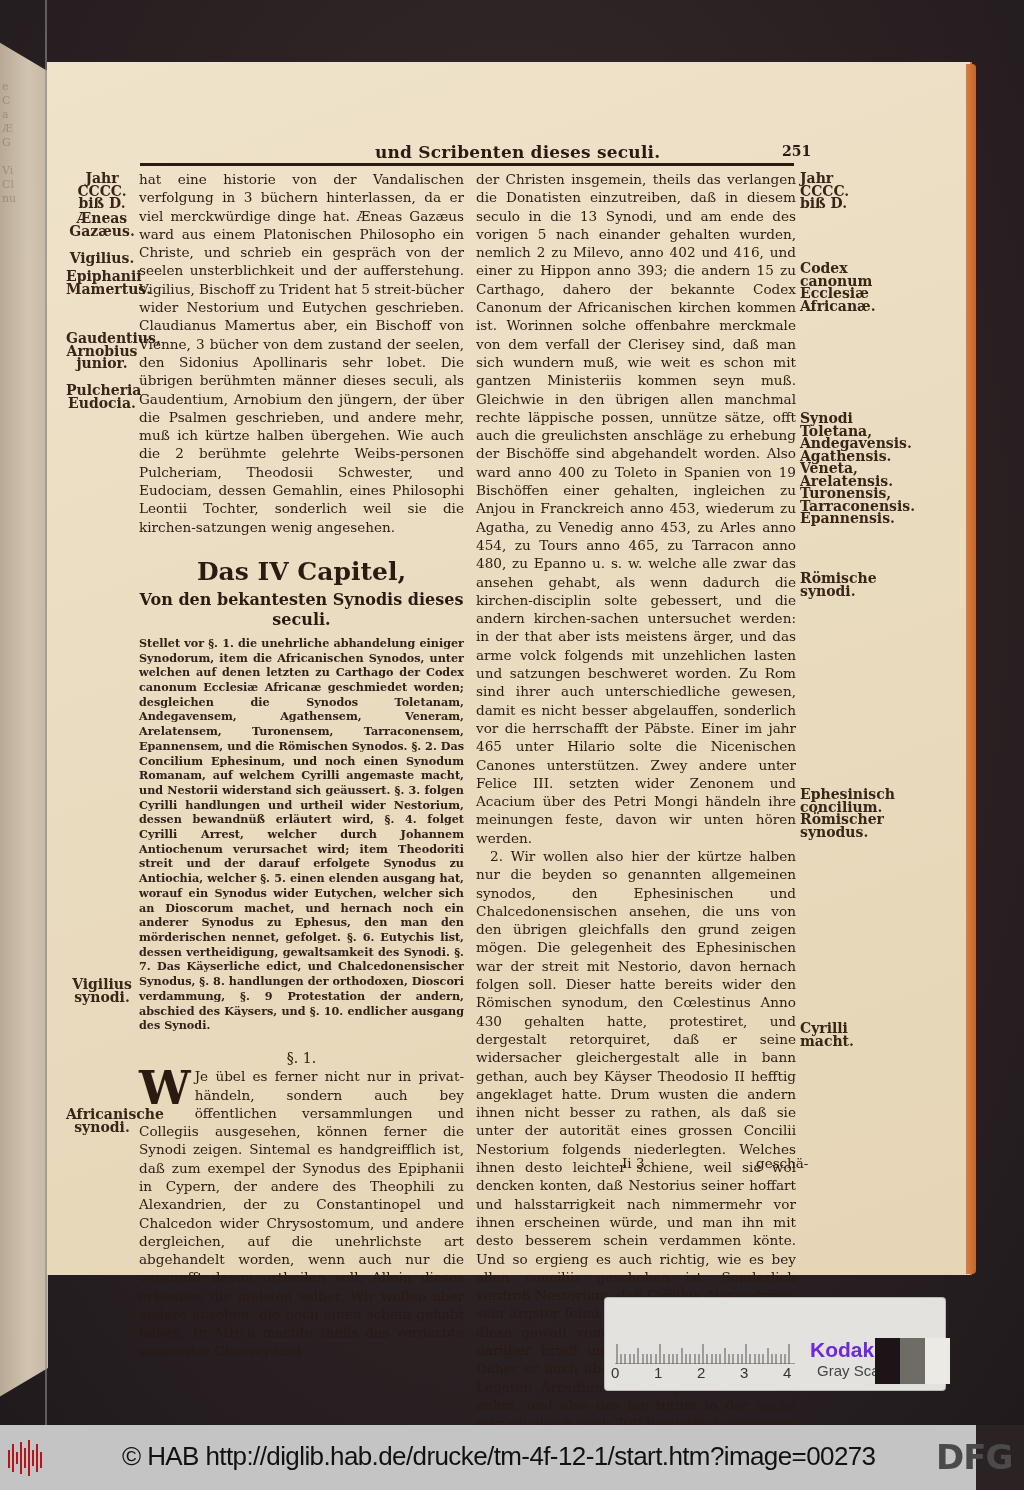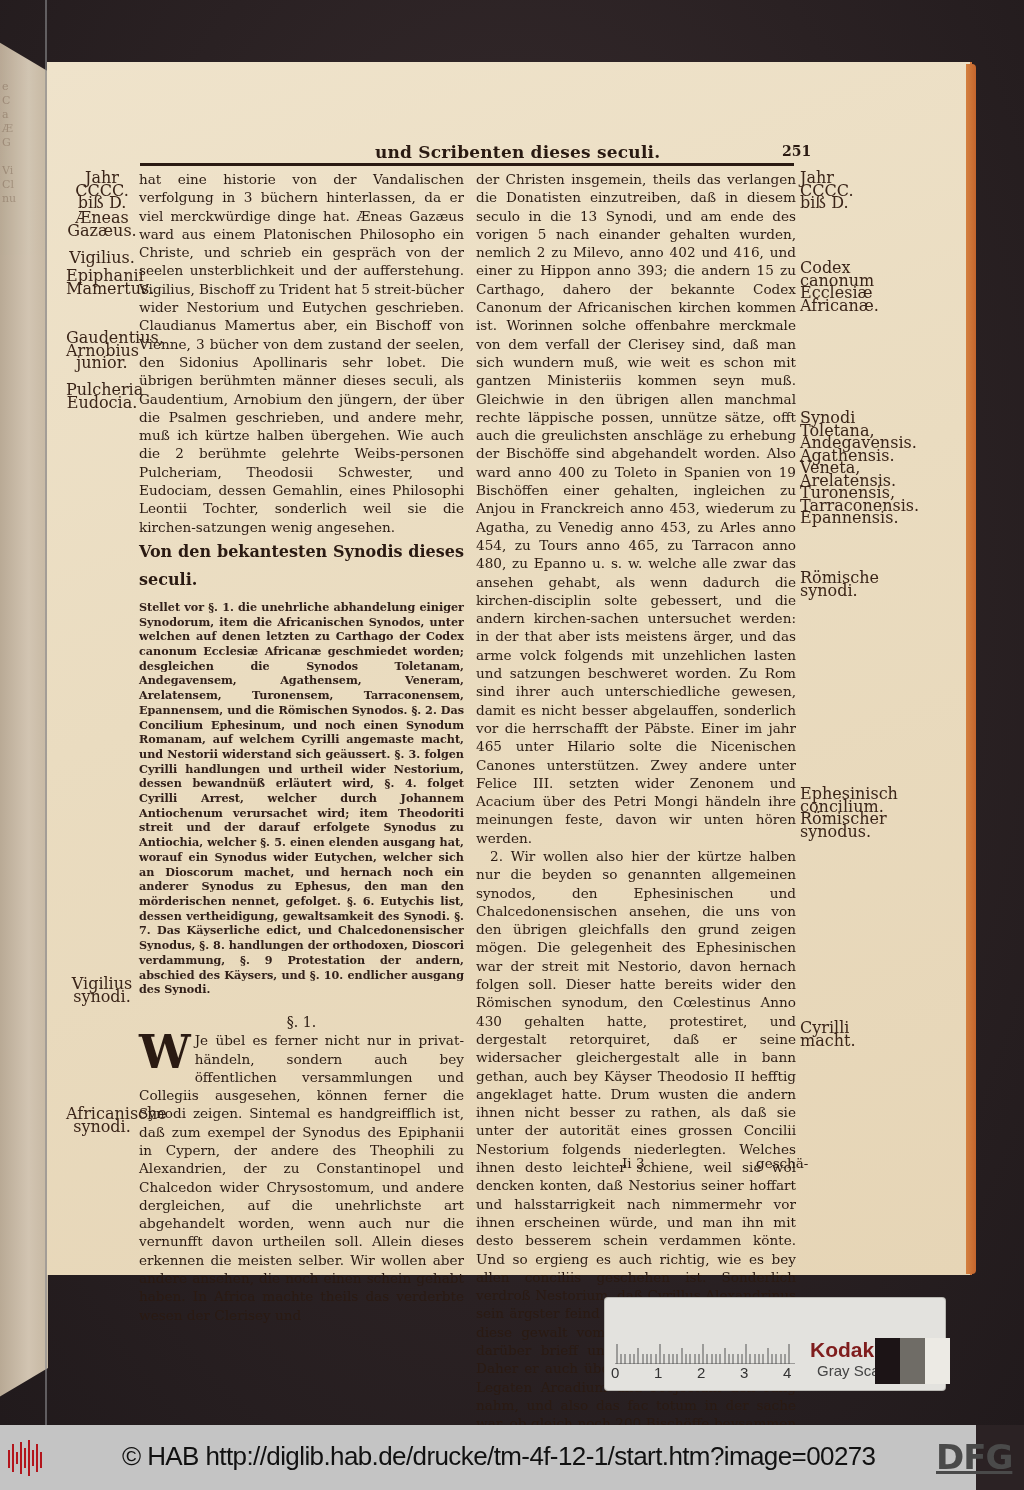--- a/index.html
+++ b/index.html
@@ -47,61 +47,61 @@
   }
   .head-rule {
     position: absolute; left: 140px; top: 163px; width: 654px; height: 3px; background: #2a1a12;
   }
   .col {
     position: absolute; font-size: 13.6px; line-height: 18.3px; text-align: justify;
   }
   .col-left { left: 139px; top: 170px; width: 325px; }
   .col-right { left: 476px; top: 170px; width: 320px; }
   .marg {
-    position: absolute; font-size: 16px; line-height: 12.5px; font-weight: normal; color: #3a2418;
+    position: absolute; font-size: 14px; line-height: 12.5px; font-weight: bold; color: #3a2418;
   }
   .marg-l { left: 66px; width: 72px; text-align: center; }
   .marg-r { left: 800px; width: 66px; }
   .footnote { font-size: 11.5px; line-height: 14.5px; padding-left: 22px; text-indent: -12px; margin-top: 4px; }
   .chap-title { text-align: center; font-size: 25px; font-weight: bold; line-height: 32px; margin-top: 20px; }
-  .chap-sub { font-size: 16px; font-weight: bold; line-height: 28px; margin-top: 2px; }
+  .chap-sub { text-align: center; font-size: 16px; font-weight: bold; line-height: 20px; margin-top: 2px; }
   .summary { font-size: 11.2px; line-height: 14.7px; margin-top: 6px; text-align: justify; font-weight: bold; color: #32201a; }
   .section-mark { text-align: center; font-size: 14px; margin-top: 16px; }
   .para { text-indent: 0; }
   .dropcap { float: left; font-size: 46px; line-height: 38px; font-weight: bold; margin-right: 4px; margin-top: 2px; }
   .catch { position: absolute; font-size: 13.5px; }
   .label-card {
     position: absolute; left: 605px; top: 1298px; width: 340px; height: 92px;
     background: #e3e2de; border-radius: 3px; box-shadow: 0 0 0 1px #b9b8b3;
   }
   .label-title {
     position: absolute; left: 10px; top: 6px; font-family: "Liberation Serif", serif;
     font-weight: bold; font-size: 19px; color: #2d2a2a; letter-spacing: -0.2px;
   }
   .ruler { position: absolute; left: 10px; top: 40px; width: 180px; height: 26px; }
   .ruler-nums {
     position: absolute; left: 6px; top: 66px; width: 190px; font-family: "Liberation Sans", sans-serif;
     font-size: 15px; color: #333;
   }
   .ruler-nums span { position: absolute; }
-  .kodak { position: absolute; left: 205px; top: 40px; font-family: "Liberation Sans", sans-serif; font-weight: bold; font-size: 21px; color: #7f1d1d; }
+  .kodak { position: absolute; left: 205px; top: 40px; font-family: "Liberation Sans", sans-serif; font-weight: bold; font-size: 21px; color: #6d28d9; }
   .kodak-sub { position: absolute; left: 212px; top: 64px; font-family: "Liberation Sans", sans-serif; font-size: 15px; color: #444; }
   .gray-swatches { position: absolute; left: 270px; top: 40px; height: 46px; display: flex; }
   .sw { width: 25px; height: 46px; }
   .footer {
     position: absolute; left: 0; top: 1425px; width: 976px; height: 65px; background: #c4c4c4;
   }
   .hab-logo { position: absolute; left: 6px; top: 13px; width: 40px; height: 40px; }
   .footer-text {
     position: absolute; left: 122px; top: 16px; font-family: "Liberation Sans", sans-serif;
     font-size: 26px; color: #111; letter-spacing: -0.6px;
   }
   .dfg {
     position: absolute; left: 936px; top: 12px; font-family: "DejaVu Sans", sans-serif;
-    font-weight: bold; font-size: 34px; color: #4a4a4a; letter-spacing: -1px; text-decoration: underline;
+    font-weight: bold; font-size: 34px; color: #4a4a4a; letter-spacing: -1px;
   }
 </style>
 </head>
 <body>
 
 <div class="backdrop"></div>
 <div class="prev-page">
   <div class="prev-page-text">e<br>C<br>a<br>Æ<br>G<br><br>Vi<br>Cl<br>nu</div>
 </div>
 <div class="page-edge-line"></div>
@@ -117,20 +117,21 @@
 <div class="marg marg-l" style="top:212px">Æneas Gazæus.</div>
 <div class="marg marg-l" style="top:252px">Vigilius.</div>
 <div class="marg marg-l" style="top:270px">Epiphanii Mamertus.</div>
 <div class="marg marg-l" style="top:332px">Gaudentius, Arnobius junior.</div>
 <div class="marg marg-l" style="top:384px">Pulcheria Eudocia.</div>
 <div class="marg marg-l" style="top:978px">Vigilius synodi.</div>
 <div class="marg marg-l" style="top:1108px">Africanische synodi.</div>
 
 <div class="col col-left">
   <p>hat eine historie von der Vandalischen verfolgung in 3 büchern hinterlassen, da er viel merckwürdige dinge hat. Æneas Gazæus ward aus einem Platonischen Philosopho ein Christe, und schrieb ein gespräch von der seelen unsterblichkeit und der aufferstehung. Vigilius, Bischoff zu Trident hat 5 streit-bücher wider Nestorium und Eutychen geschrieben. Claudianus Mamertus aber, ein Bischoff von Vienne, 3 bücher von dem zustand der seelen, den Sidonius Apollinaris sehr lobet. Die übrigen berühmten männer dieses seculi, als Gaudentium, Arnobium den jüngern, der über die Psalmen geschrieben, und andere mehr, muß ich kürtze halben übergehen. Wie auch die 2 berühmte gelehrte Weibs-personen Pulcheriam, Theodosii Schwester, und Eudociam, dessen Gemahlin, eines Philosophi Leontii Tochter, sonderlich weil sie die kirchen-satzungen wenig angesehen.</p>
+  <div class="chap-title">Das IV Capitel,</div>
   <div class="chap-sub">Von den bekantesten Synodis dieses seculi.</div>
   <p class="summary">Stellet vor §. 1. die unehrliche abhandelung einiger Synodorum, item die Africanischen Synodos, unter welchen auf denen letzten zu Carthago der Codex canonum Ecclesiæ Africanæ geschmiedet worden; desgleichen die Synodos Toletanam, Andegavensem, Agathensem, Veneram, Arelatensem, Turonensem, Tarraconensem, Epannensem, und die Römischen Synodos. §. 2. Das Concilium Ephesinum, und noch einen Synodum Romanam, auf welchem Cyrilli angemaste macht, und Nestorii widerstand sich geäussert. §. 3. folgen Cyrilli handlungen und urtheil wider Nestorium, dessen bewandnüß erläutert wird, §. 4. folget Cyrilli Arrest, welcher durch Johannem Antiochenum verursachet wird; item Theodoriti streit und der darauf erfolgete Synodus zu Antiochia, welcher §. 5. einen elenden ausgang hat, worauf ein Synodus wider Eutychen, welcher sich an Dioscorum machet, und hernach noch ein anderer Synodus zu Ephesus, den man den mörderischen nennet, gefolget. §. 6. Eutychis list, dessen vertheidigung, gewaltsamkeit des Synodi. §. 7. Das Käyserliche edict, und Chalcedonensischer Synodus, §. 8. handlungen der orthodoxen, Dioscori verdammung, §. 9 Protestation der andern, abschied des Käysers, und §. 10. endlicher ausgang des Synodi.</p>
   <div class="section-mark">§. 1.</div>
   <p class="para">
     <span class="dropcap">W</span>
     <span>Je übel es ferner nicht nur in privat-händeln, sondern auch bey öffentlichen versammlungen und Collegiis ausgesehen, können ferner die Synodi zeigen. Sintemal es handgreifflich ist, daß zum exempel der Synodus des Epiphanii in Cypern, der andere des Theophili zu Alexandrien, der zu Constantinopel und Chalcedon wider Chrysostomum, und andere dergleichen, auf die unehrlichste art abgehandelt worden, wenn auch nur die vernunfft davon urtheilen soll. Allein dieses erkennen die meisten selber. Wir wollen aber andere ansehen, die noch einen schein gehabt haben. In Africa machte theils das verderbte wesen der Clerisey und</span>
   </p>
 </div>
 
 <div class="col col-right">

